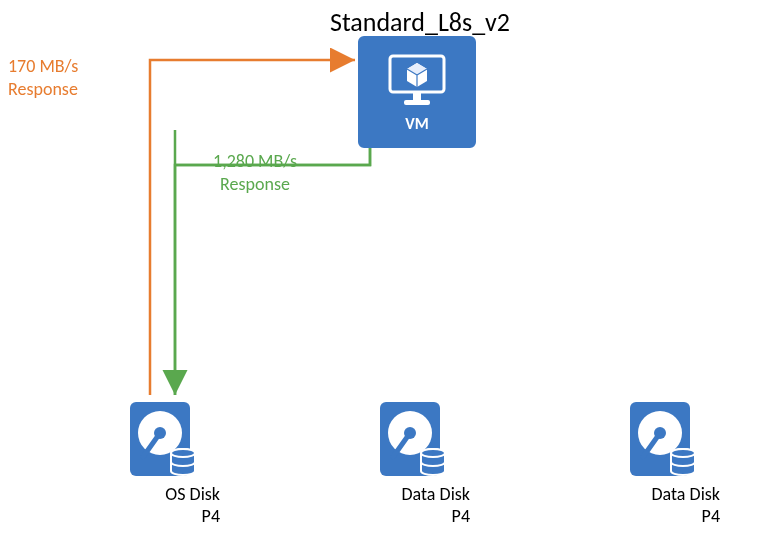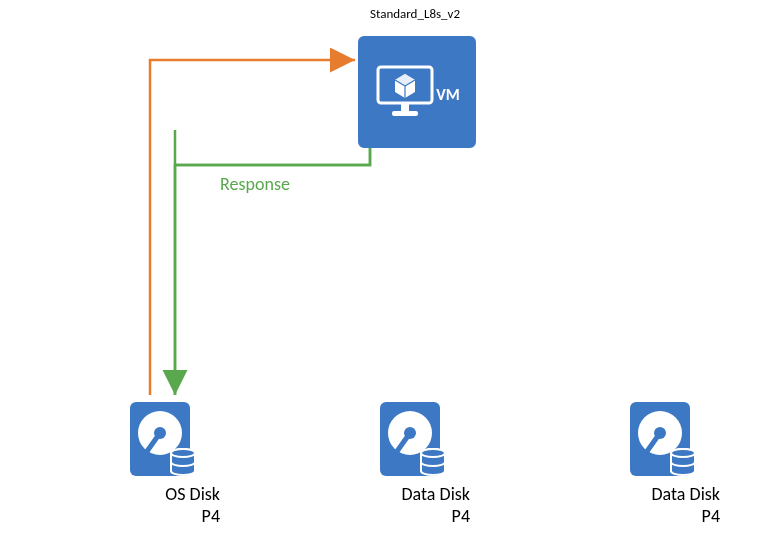--- a/index.html
+++ b/index.html
@@ -19,26 +19,26 @@
   .abs { position: absolute; }
 
   
   .vm-box {
     width: 114px;
     height: 108px;
     background: #3c78c3;
     border: 2px solid #3c78c3;
     border-radius: 6px;
     display: flex;
-    flex-direction: row;
+    flex-direction: column;
     align-items: center;
     justify-content: center;
   }
   .vm-title {
-    font-size: 13px;
+    font-size: 26px;
     text-align: center;
     white-space: nowrap;
   }
   .vm-lbl {
     color: #fff;
     font-size: 16px;
     font-weight: 600;
     margin-top: 4px;
   }
 
@@ -85,23 +85,27 @@
         <path d="M0,0 L10,5 L0,10 Z" fill="#5aa84e"></path>
       </marker>
     </defs>
 
     <polyline points="150,395 150,60 355,60" fill="none" stroke="#e77c2f" stroke-width="2.5" marker-end="url(#arrOrange)"></polyline>
 
     <polyline points="370,145 370,165 175,165 175,130 175,395" fill="none" stroke="#5aa84e" stroke-width="2.5"></polyline>
     <polyline points="370,145 370,165 175,165 175,395" fill="none" stroke="#5aa84e" stroke-width="2.5" marker-end="url(#arrGreen)"></polyline>
   </svg>
 
+  <div class="abs lbl-response" style="left:8px; top:55px;">
+    <span>170 MB/s</span><br>
+    <span>Response</span>
+  </div>
 
   <div class="abs lbl-request" style="left:195px; top:150px; width:120px;">
-    <br>
+    <span>1,280 MB/s</span><br>
     <span>Response</span>
   </div>
 
   <div class="abs vm-title" style="left:330px; top:6px; width:170px;">Standard_L8s_v2</div>
 
   <div class="abs vm-box" style="left:358px; top:36px;">
     <svg width="62" height="58" viewBox="0 0 62 58">
 
       <rect x="4" y="4" width="54" height="36" rx="3" fill="none" stroke="#fff" stroke-width="3"></rect>
 

